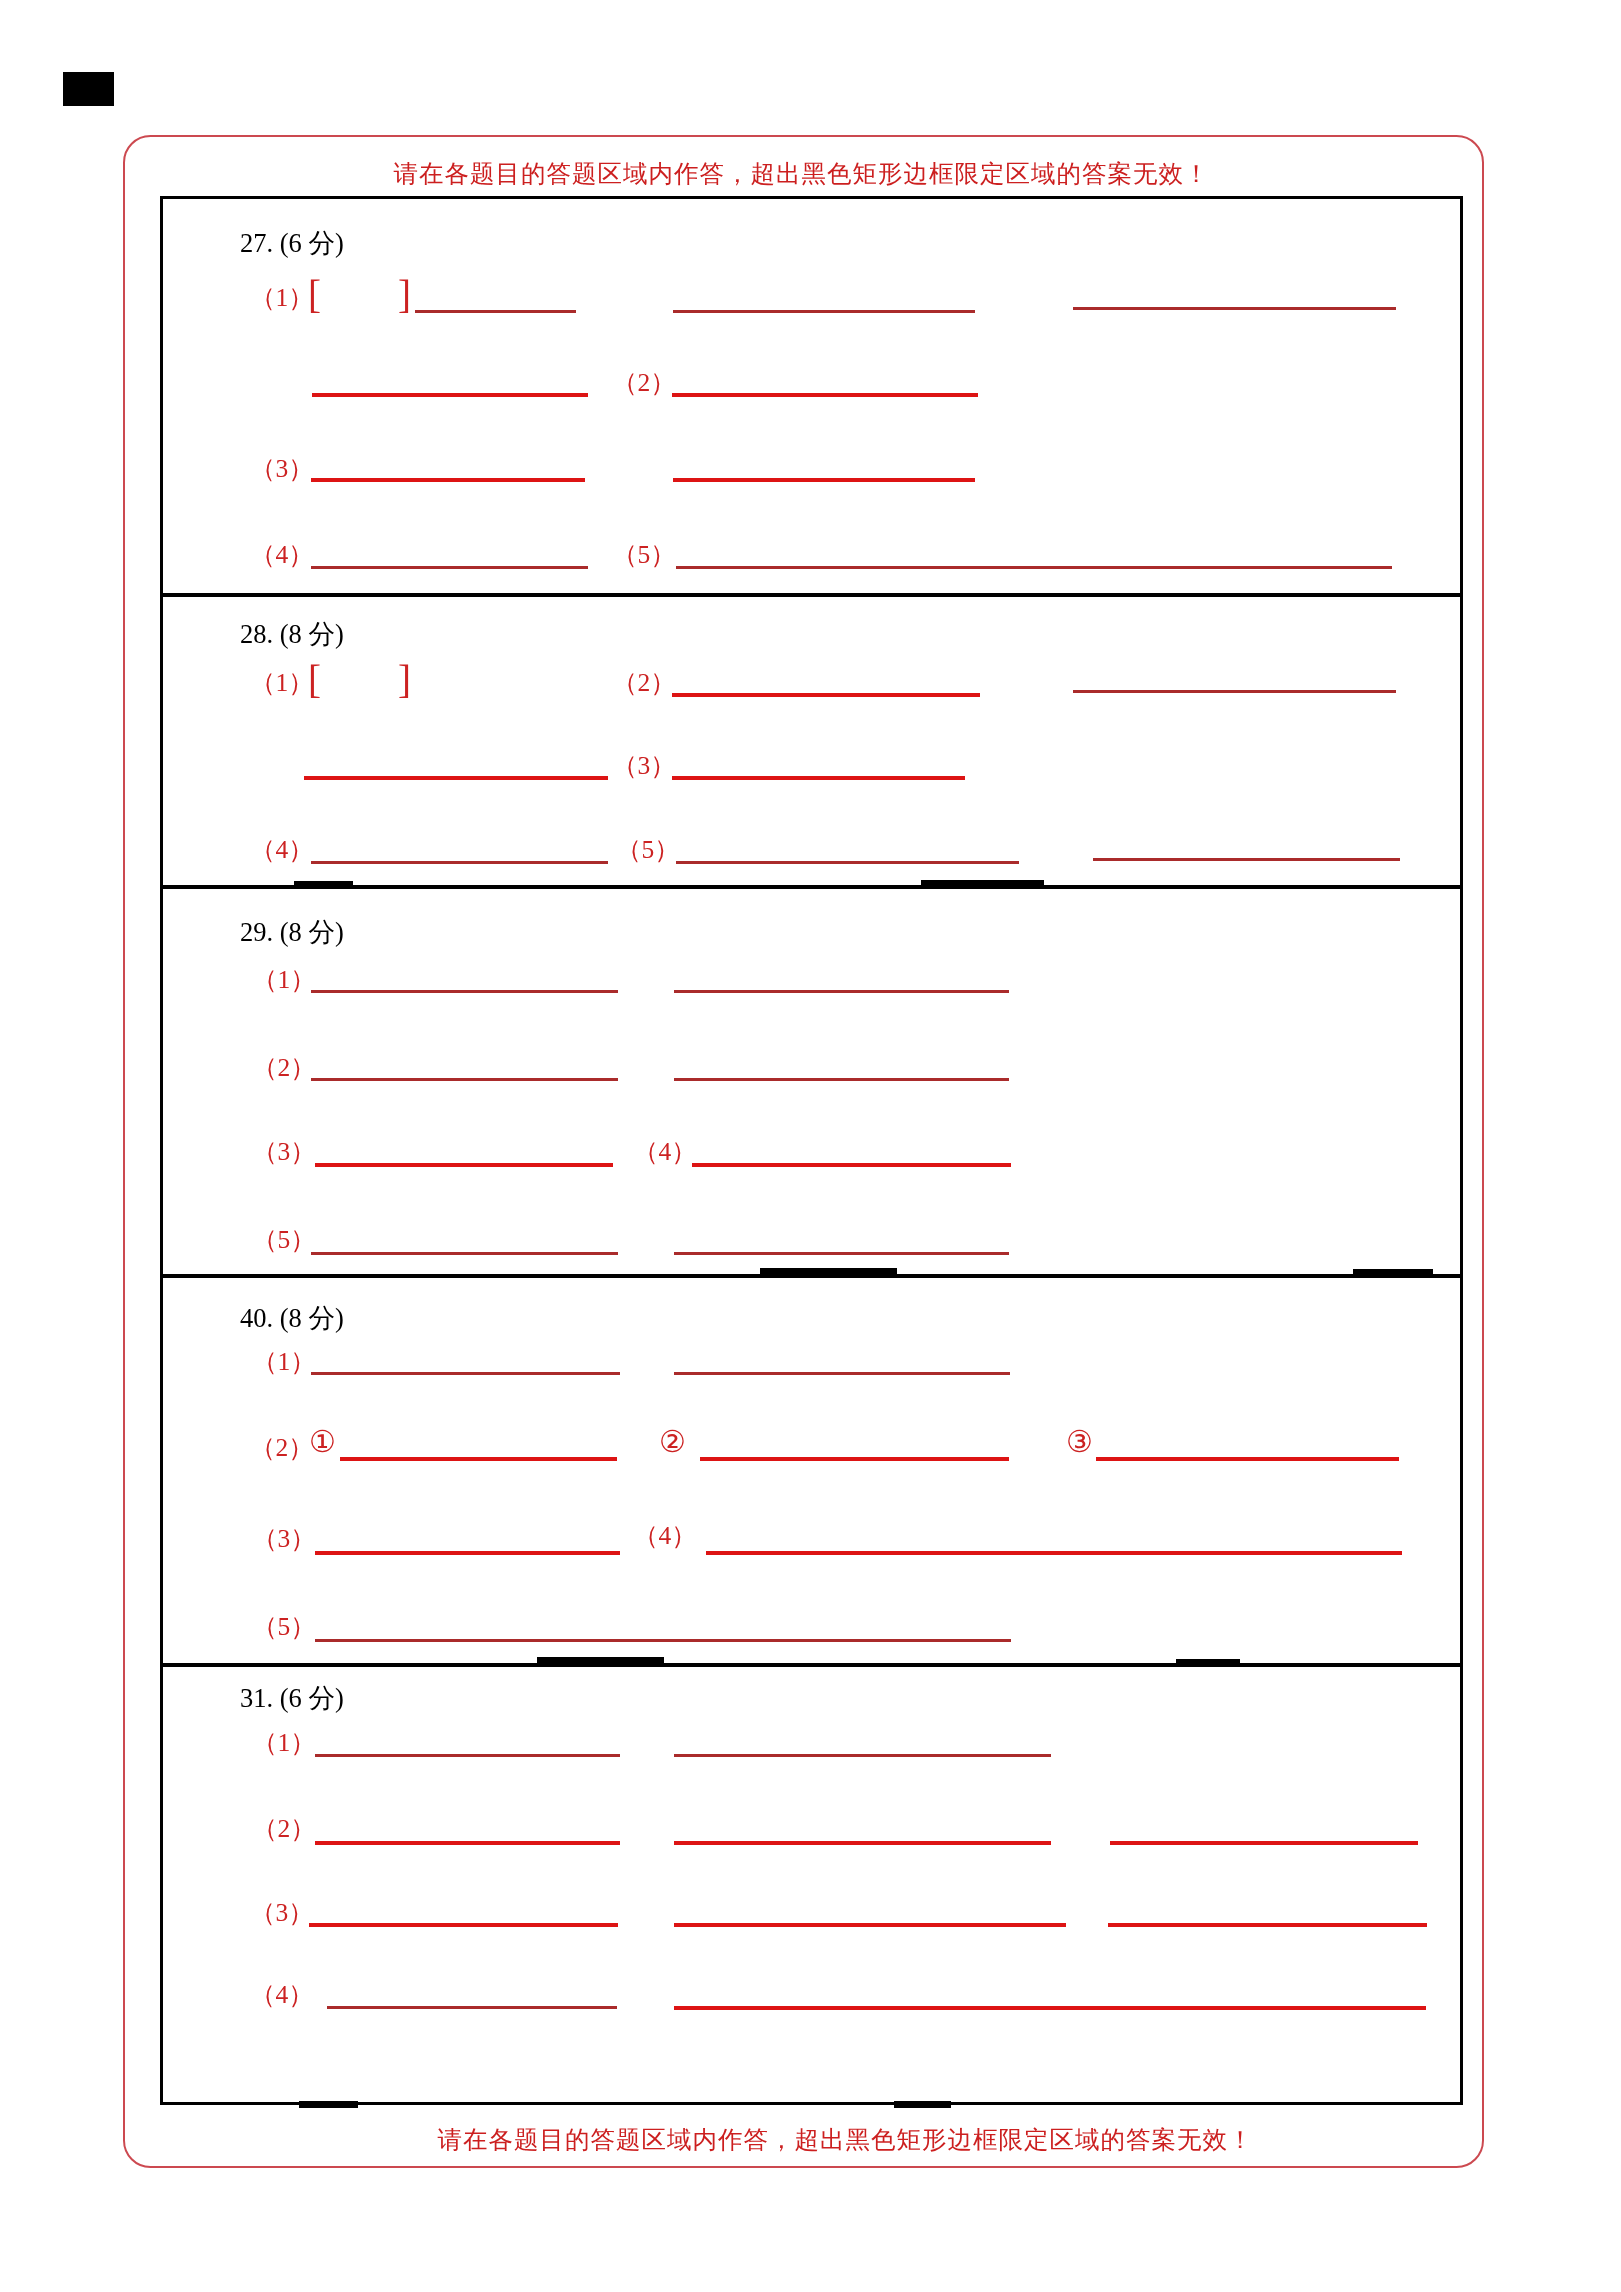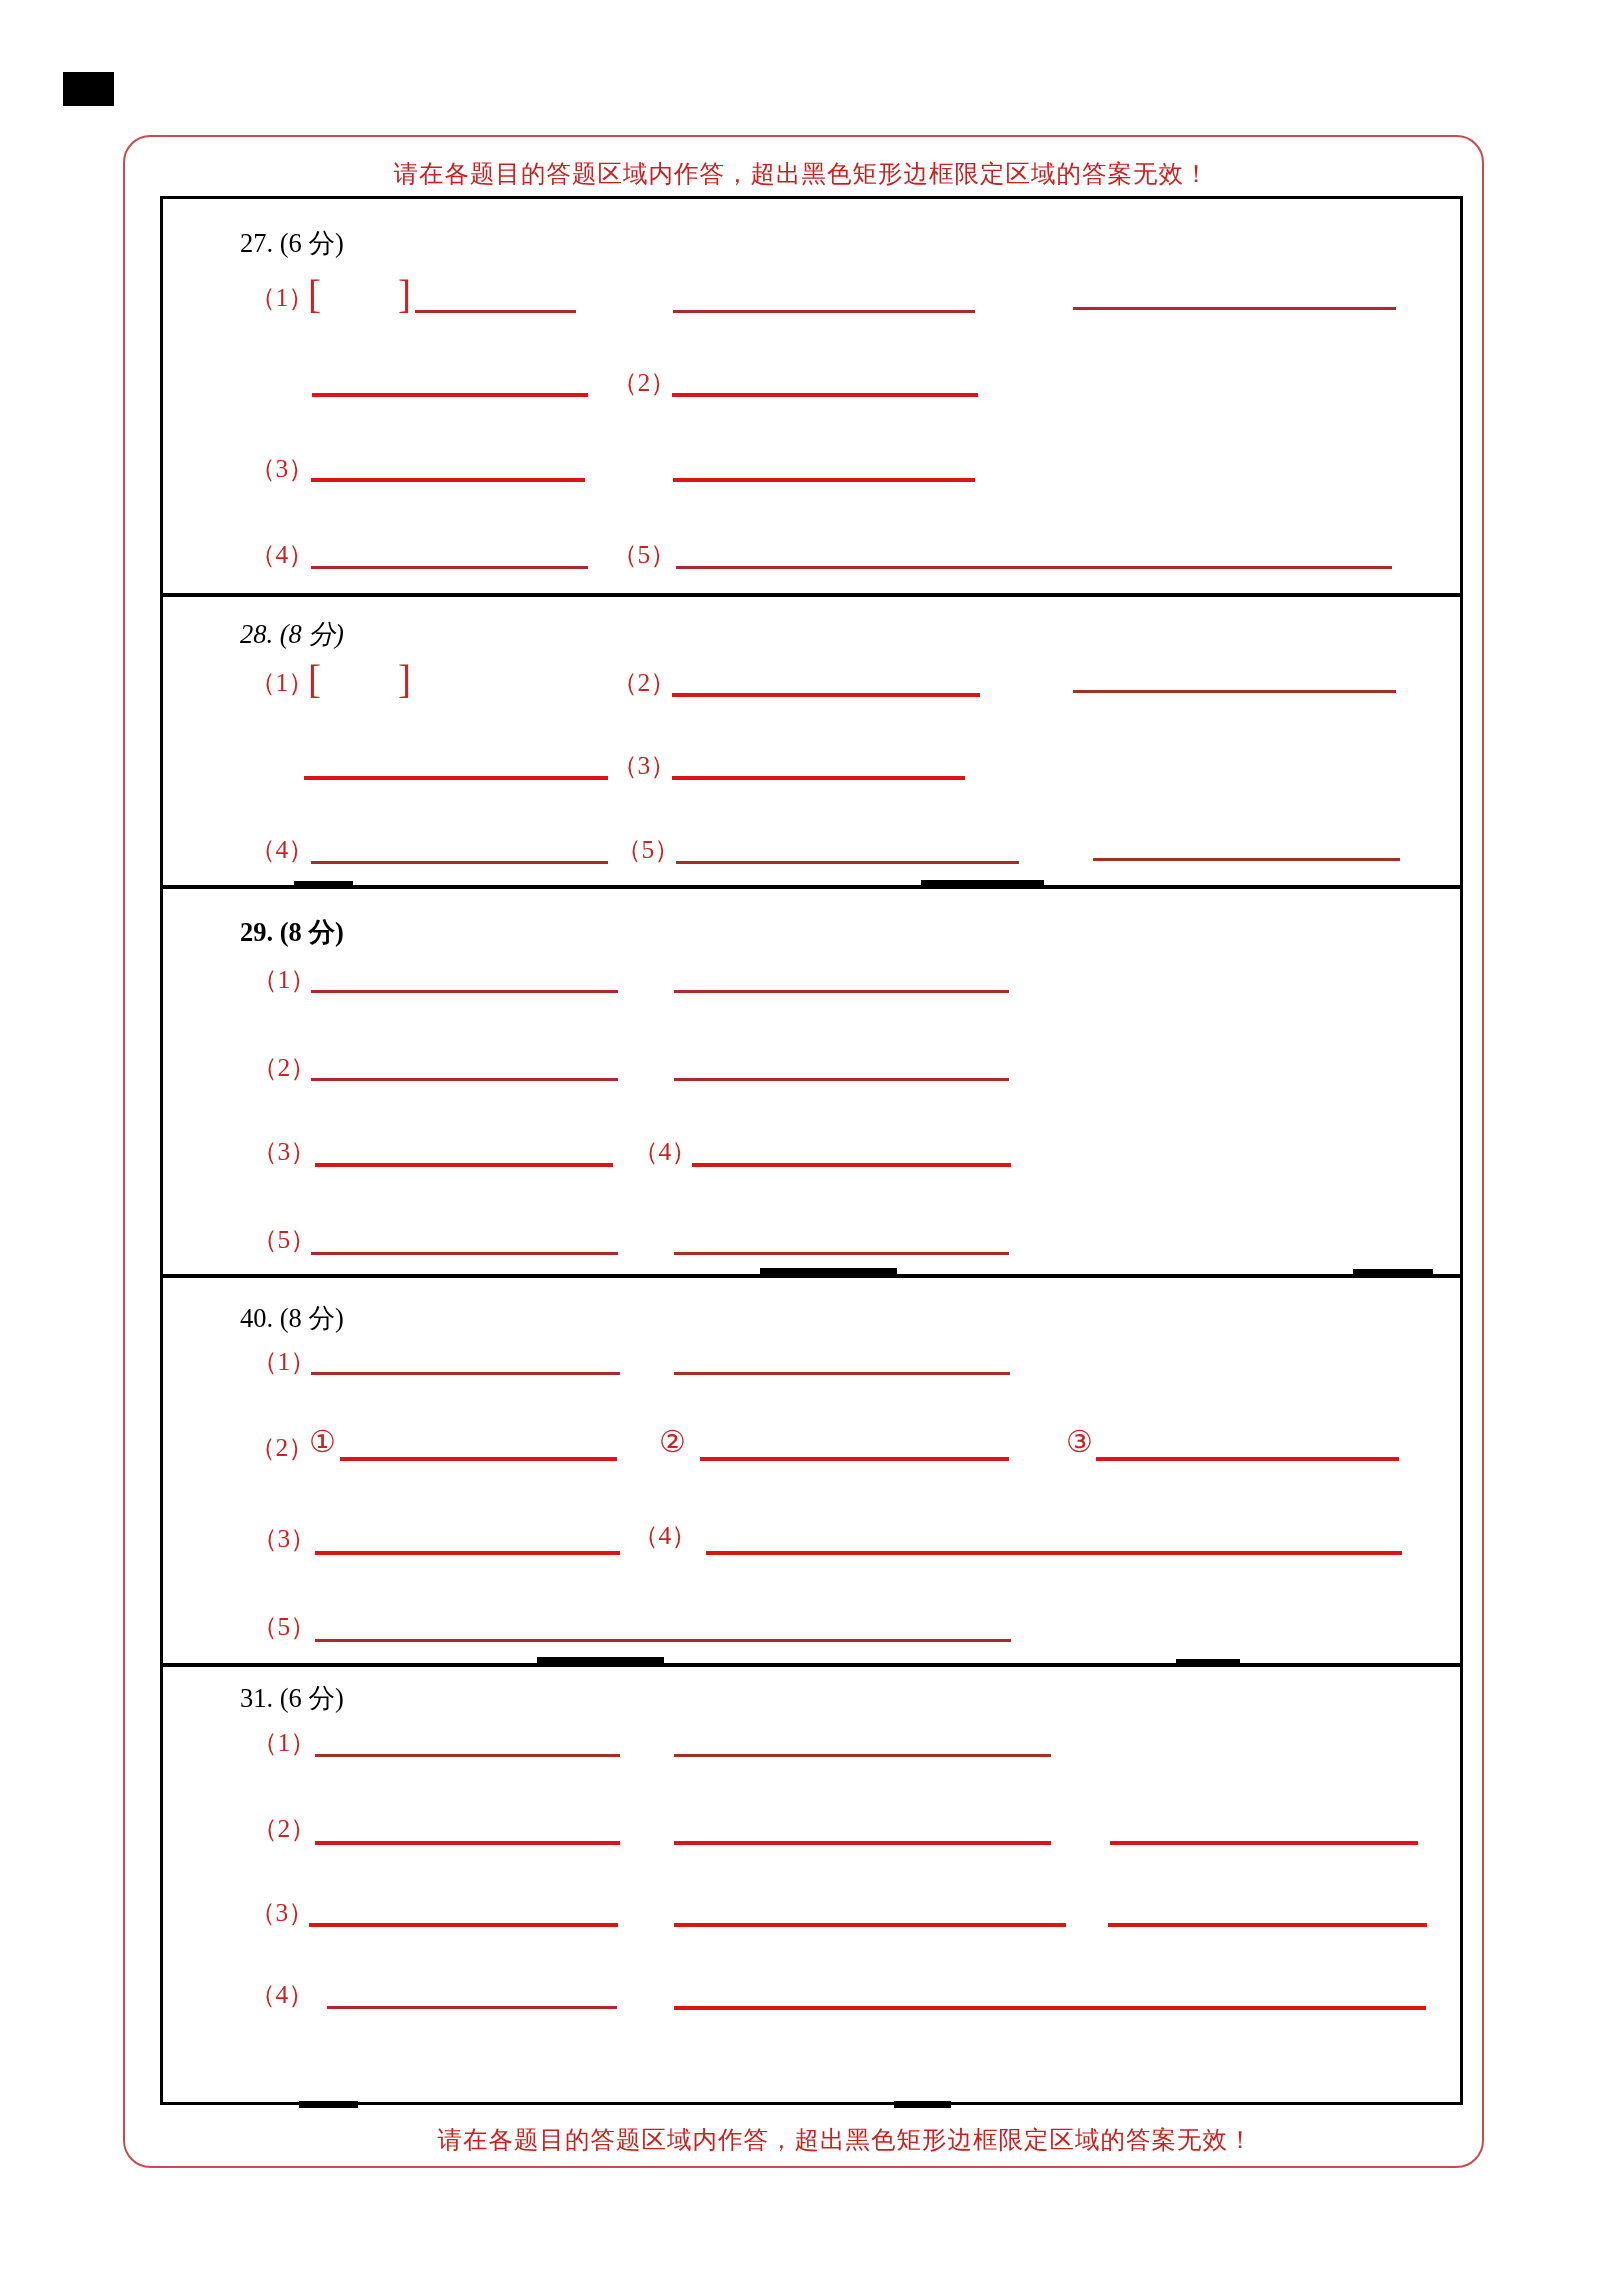--- a/index.html
+++ b/index.html
@@ -45,38 +45,38 @@
         <div class="line b" style="left: 672px; top: 393px; width: 306px;"></div>
         <div class="lbl" style="left: 250px; top: 451px;">（3）</div>
         <div class="line b" style="left: 311px; top: 478px; width: 274px;"></div>
         <div class="line b" style="left: 673px; top: 478px; width: 302px;"></div>
         <div class="lbl" style="left: 250px; top: 537px;">（4）</div>
         <div class="line d" style="left: 311px; top: 566px; width: 277px;"></div>
         <div class="lbl" style="left: 612px; top: 537px;">（5）</div>
         <div class="line d" style="left: 676px; top: 566px; width: 716px;"></div>
       </div>
       <div class="">
-        <div class="qtitle" style="left: 240px; top: 616px; font-style: italic;">28. (8 分)</div>
+        <div class="qtitle" style="left: 240px; top: 616px;">28. (8 分)</div>
         <div class="lbl" style="left: 250px; top: 665px;">（1）</div>
         <div class="bracket" style="left: 308px; top: 660px;">[</div>
         <div class="bracket" style="left: 398px; top: 660px;">]</div>
         <div class="lbl" style="left: 612px; top: 665px;">（2）</div>
         <div class="line b" style="left: 672px; top: 693px; width: 308px;"></div>
         <div class="line d" style="left: 1073px; top: 690px; width: 323px;"></div>
         <div class="line b" style="left: 304px; top: 776px; width: 304px;"></div>
         <div class="lbl" style="left: 612px; top: 748px;">（3）</div>
         <div class="line b" style="left: 672px; top: 776px; width: 293px;"></div>
         <div class="lbl" style="left: 250px; top: 832px;">（4）</div>
         <div class="line d" style="left: 311px; top: 861px; width: 297px;"></div>
         <div class="lbl" style="left: 616px; top: 832px;">（5）</div>
         <div class="line d" style="left: 676px; top: 861px; width: 343px;"></div>
         <div class="line d" style="left: 1093px; top: 858px; width: 307px;"></div>
       </div>
       <div class="">
-        <div class="qtitle" style="left: 240px; top: 914px; font-weight: bold;">29. (8 分)</div>
+        <div class="qtitle" style="left: 240px; top: 914px;">29. (8 分)</div>
         <div class="lbl" style="left: 252px; top: 962px;">（1）</div>
         <div class="line d" style="left: 311px; top: 990px; width: 307px;"></div>
         <div class="line d" style="left: 674px; top: 990px; width: 335px;"></div>
         <div class="lbl" style="left: 252px; top: 1050px;">（2）</div>
         <div class="line d" style="left: 311px; top: 1078px; width: 307px;"></div>
         <div class="line d" style="left: 674px; top: 1078px; width: 335px;"></div>
         <div class="lbl" style="left: 252px; top: 1134px;">（3）</div>
         <div class="line b" style="left: 315px; top: 1163px; width: 298px;"></div>
         <div class="lbl" style="left: 633px; top: 1134px;">（4）</div>
         <div class="line b" style="left: 692px; top: 1163px; width: 319px;"></div>

